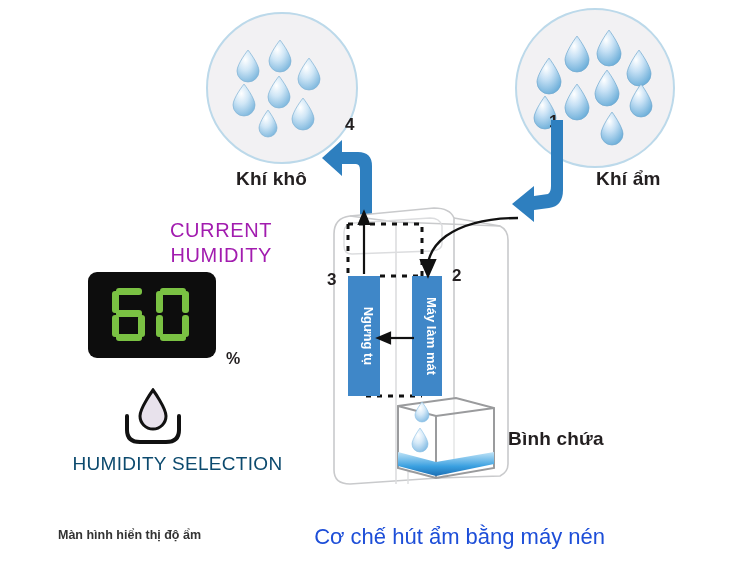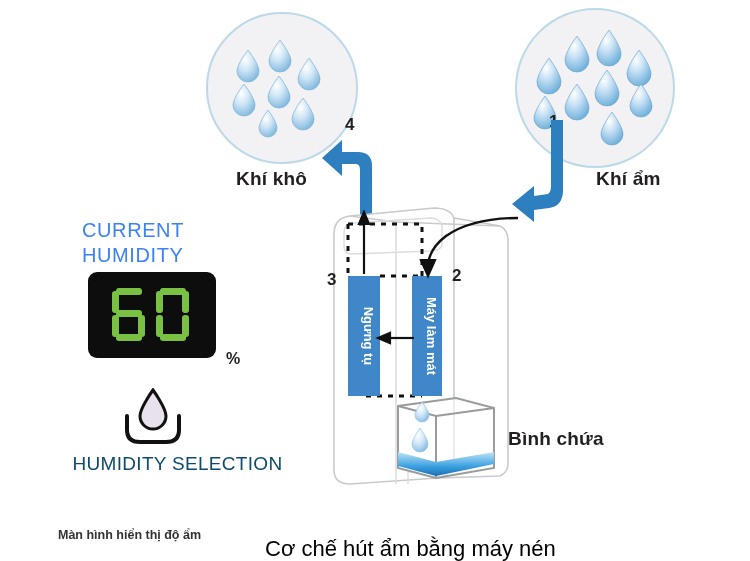--- a/index.html
+++ b/index.html
@@ -32,39 +32,39 @@
   .step-num{
     font-size:17px;font-weight:700;color:#231f20;
   }
   #num1{left:549px;top:112px;}
   #num2{left:452px;top:266px;}
   #num3{left:327px;top:270px;}
   #num4{left:345px;top:115px;}
 
   
   #hum-title{
-    left:82px;top:218px;width:190px;text-align:left;
-    font-size:20px;line-height:25px;letter-spacing:.6px;color:#3b82f6;
+    left:82px;top:218px;width:190px;text-align:right;
+    font-size:20px;line-height:25px;letter-spacing:.6px;color:#a21caf;
   }
   #lcd{
     left:88px;top:272px;width:128px;height:86px;
     background:#0d0d0d;border-radius:9px;
   }
   #percent{left:226px;top:350px;font-size:16px;font-weight:700;color:#231f20;}
   #hum-sel{
     left:40px;top:452px;width:275px;text-align:center;
     font-size:19px;line-height:23px;letter-spacing:.3px;color:#0c4a6e;
   }
   #caption-left{
     left:58px;top:528px;width:240px;text-align:left;
     font-size:12.5px;font-weight:700;color:#333;
   }
   #caption-main{
-    left:265px;top:524px;width:340px;text-align:left;
-    font-size:22px;color:#000000;margin-top:12px;
+    left:265px;top:524px;width:340px;text-align:right;
+    font-size:22px;color:#1d4ed8;
   }
 </style>
 </head>
 <body>
 
 <div class="abs drop-circle" id="dry-circle">
   <svg width="148" height="148" viewBox="0 0 148 148">
     <defs>
       <radialGradient id="dg" cx="38%" cy="30%" r="75%">
         <stop offset="0%" stop-color="#ffffff"></stop>

